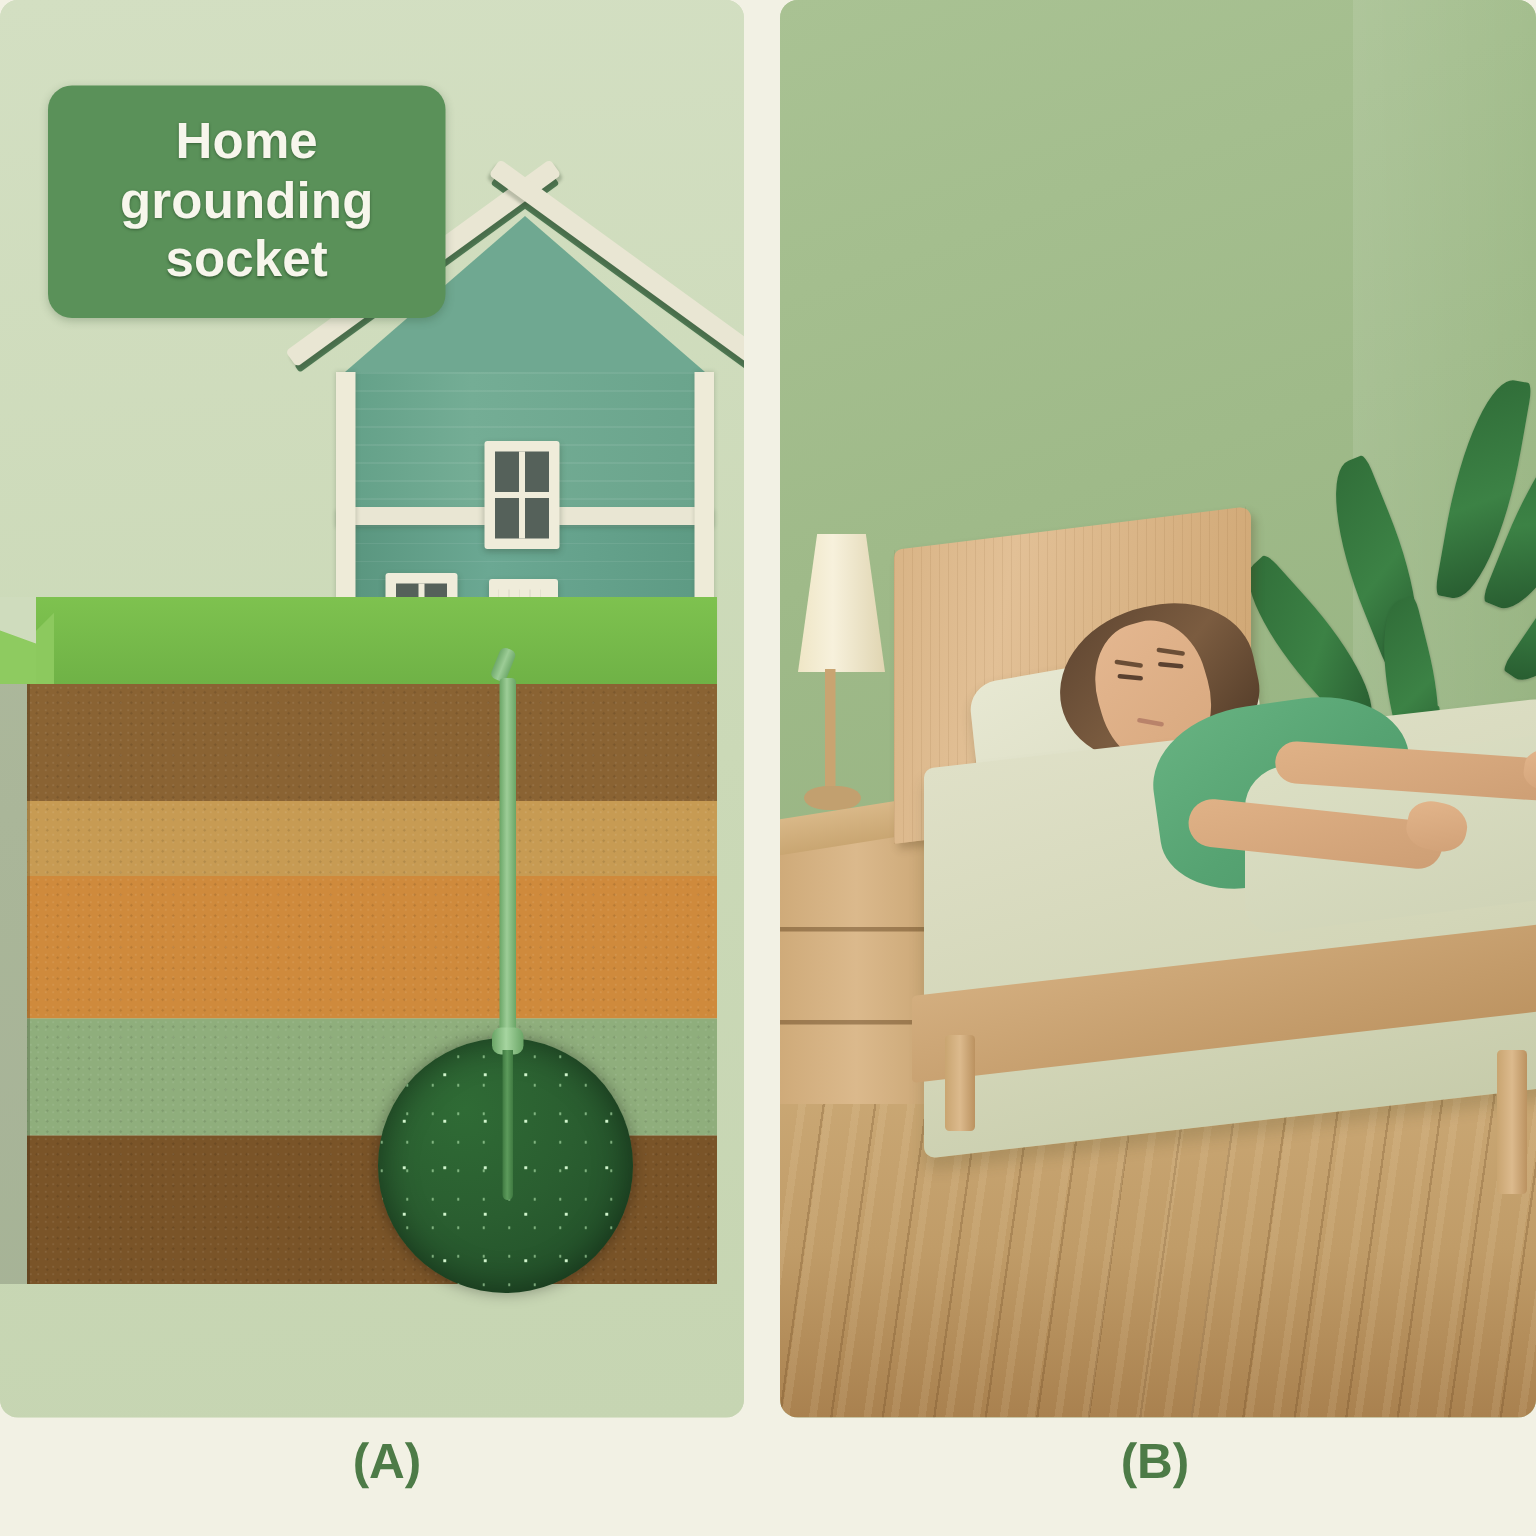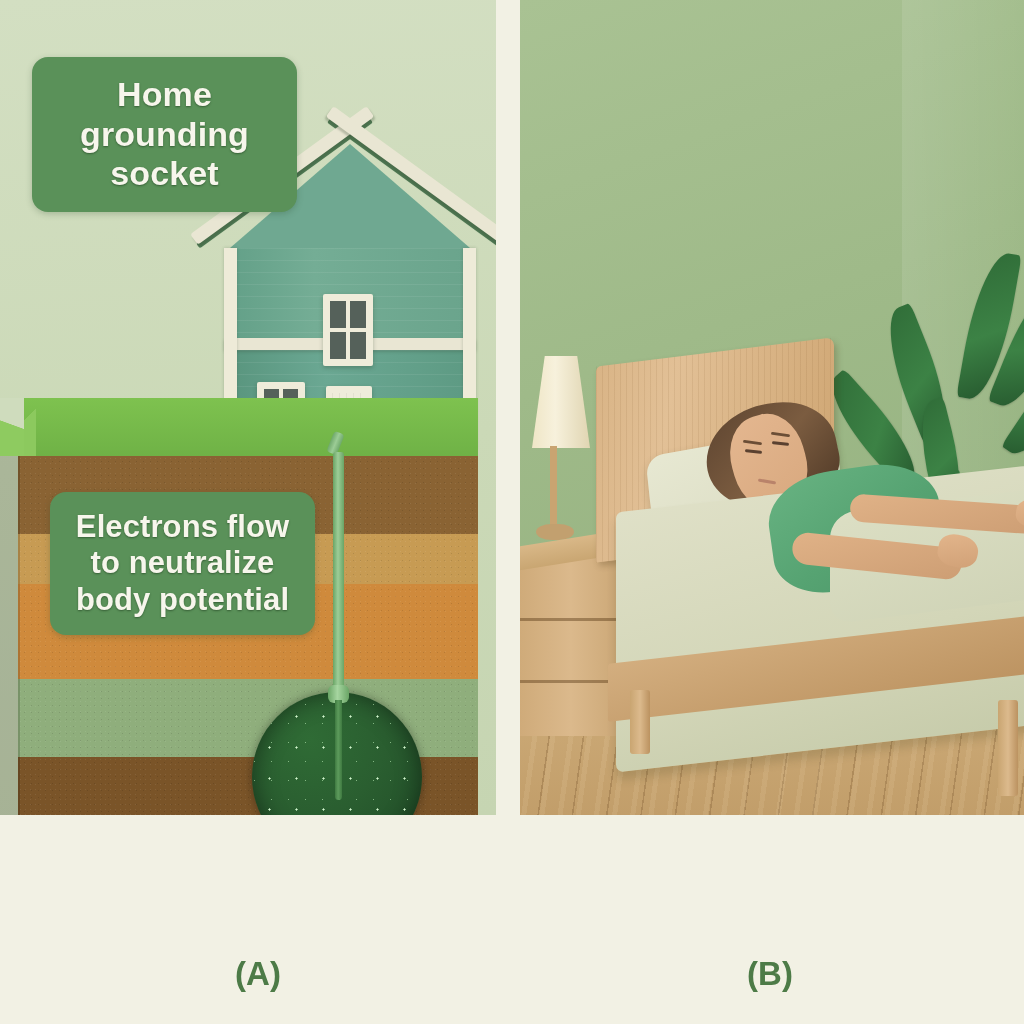--- a/index.html
+++ b/index.html
@@ -16,22 +16,23 @@
     position: relative;
     width: 1024px;
     height: 1024px;
     background: #f2f1e4;
   }
 
   
   .panel {
     position: absolute;
     top: 0;
-    height: 815px;
+    height: 945px;
     overflow: hidden;
+    border-radius: 12px;
   }
   #panel-a { left: 0px;   width: 496px; background: #cfdcbd; }
   #panel-b { left: 520px; width: 504px; background: #b3c89c; }
 
   
   .sky {
     position: absolute; inset: 0;
     background: linear-gradient(175deg, #d3dfc2 0%, #cbd9b7 55%, #c6d5b2 100%);
   }
 
@@ -436,21 +437,20 @@
 
     <div class="earth-sphere">
       <div class="sparks"></div>
     </div>
     <div class="cable-top-seg"></div>
     <div class="cable-stem"></div>
     <div class="cable-collar"></div>
     <div class="cable-tip"></div>
 
     <div class="chip" id="chip-a1">Home grounding socket</div>
-    <div class="chip" id="chip-a2">Electrons flow to neutralize body potential</div>
   </div>
 
   <div class="panel" id="panel-b">
 
     <div class="room-wall">
       <div class="wall-corner"></div>
     </div>
     <div class="baseboard"></div>
     <div class="floor">
       <div class="floor-planks"></div>

